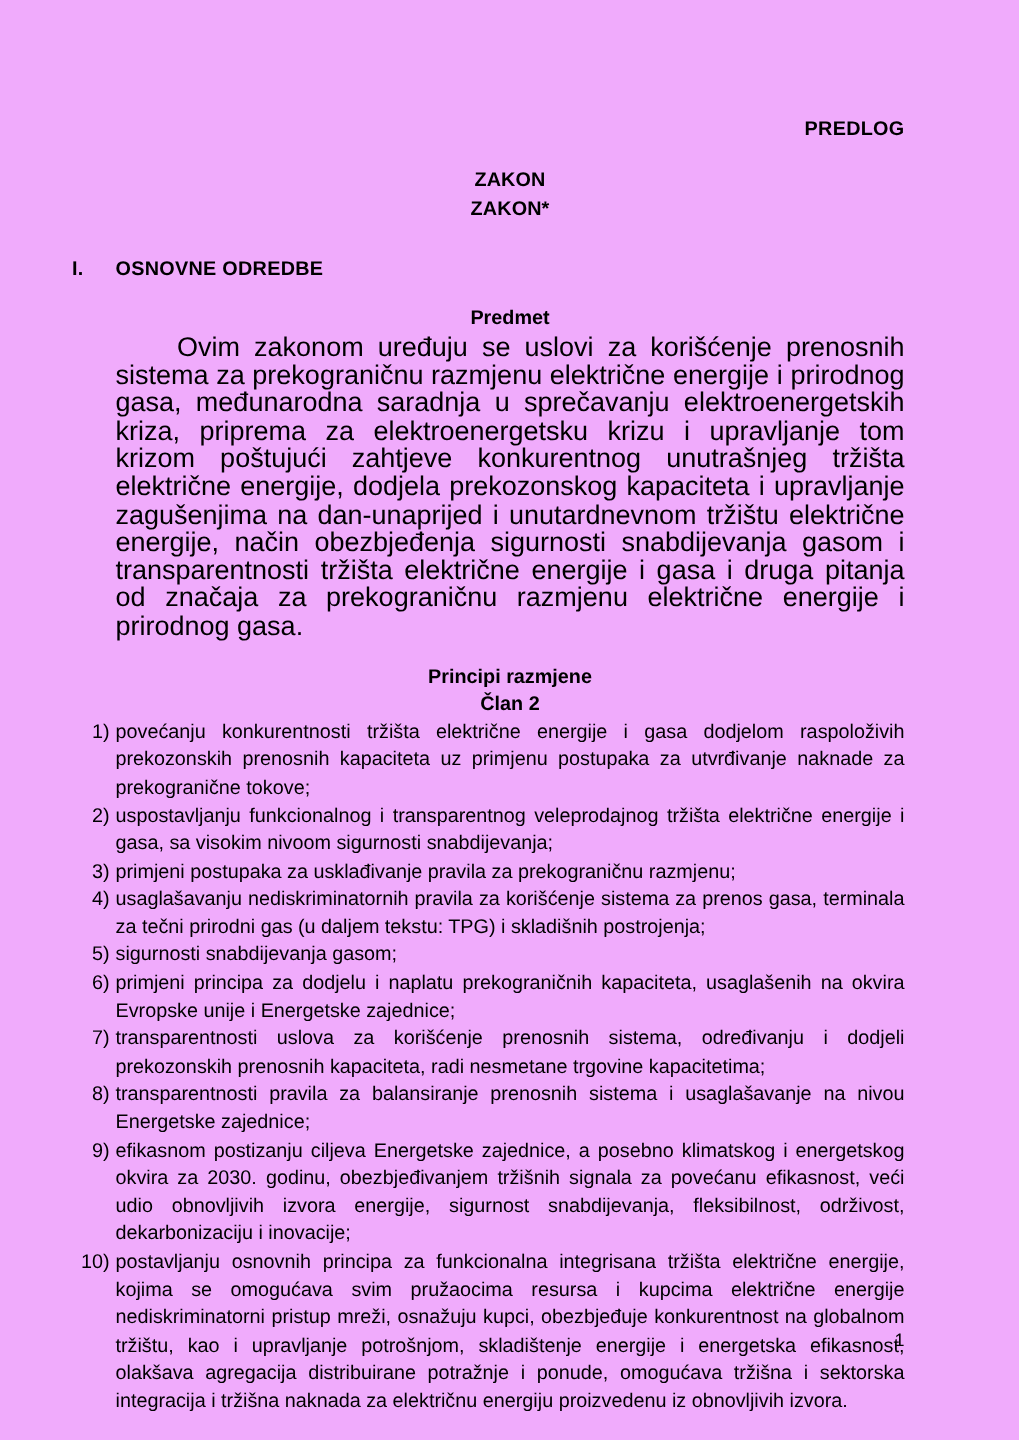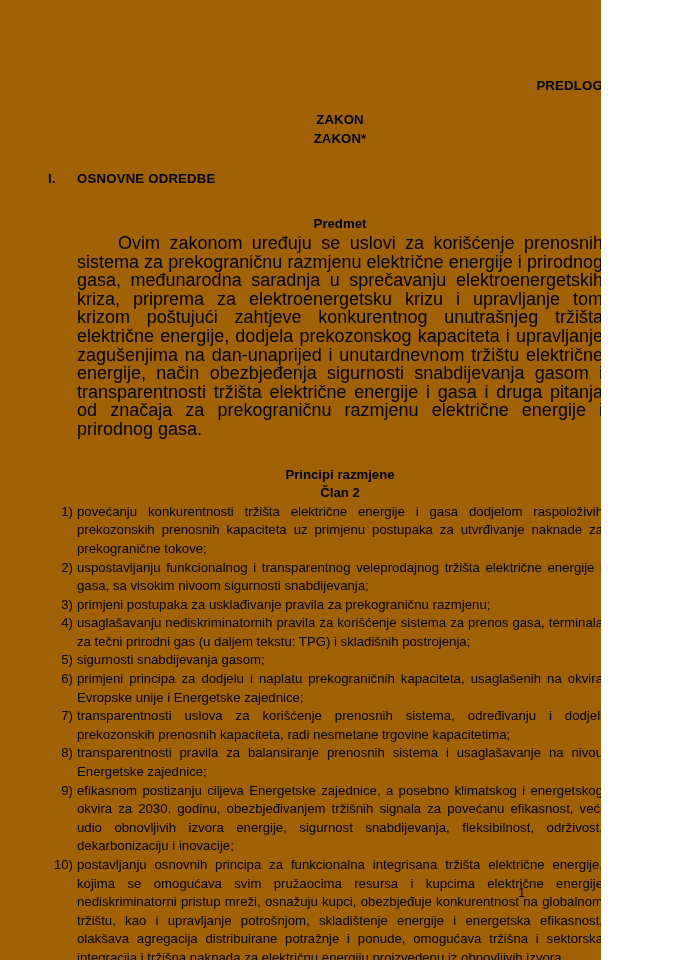--- a/index.html
+++ b/index.html
@@ -9,23 +9,23 @@
     background: #ffffff;
   }
   body {
     font-family: "Liberation Sans", sans-serif;
     color: #000000;
     -webkit-font-smoothing: antialiased;
   }
 
   .page {
     position: relative;
-    width: 601px;
+    width: 679px;
     height: 960px;
-    background: #a16207;
+    background: #f0abfc;
     overflow: hidden;
     box-sizing: border-box;
   }
 
   
   .content {
     position: absolute;
     left: 77px;
     top: 0;
     width: 526px;
@@ -64,21 +64,21 @@
     top: 0;
   }
 
   .center-heading {
     text-align: center;
     font-weight: bold;
     font-size: 13.2px;
     line-height: 18.6px;
   }
   .center-heading .h-line { display: block; }
-  .article-block { margin-top: 27px; }
+  .article-block { margin-top: 15px; }
 
   p.body-par {
     margin: 0;
     font-size: 18px;
     line-height: 18.6px;
     text-align: justify;
     text-indent: 41px;
     hyphens: none;
   }
 

